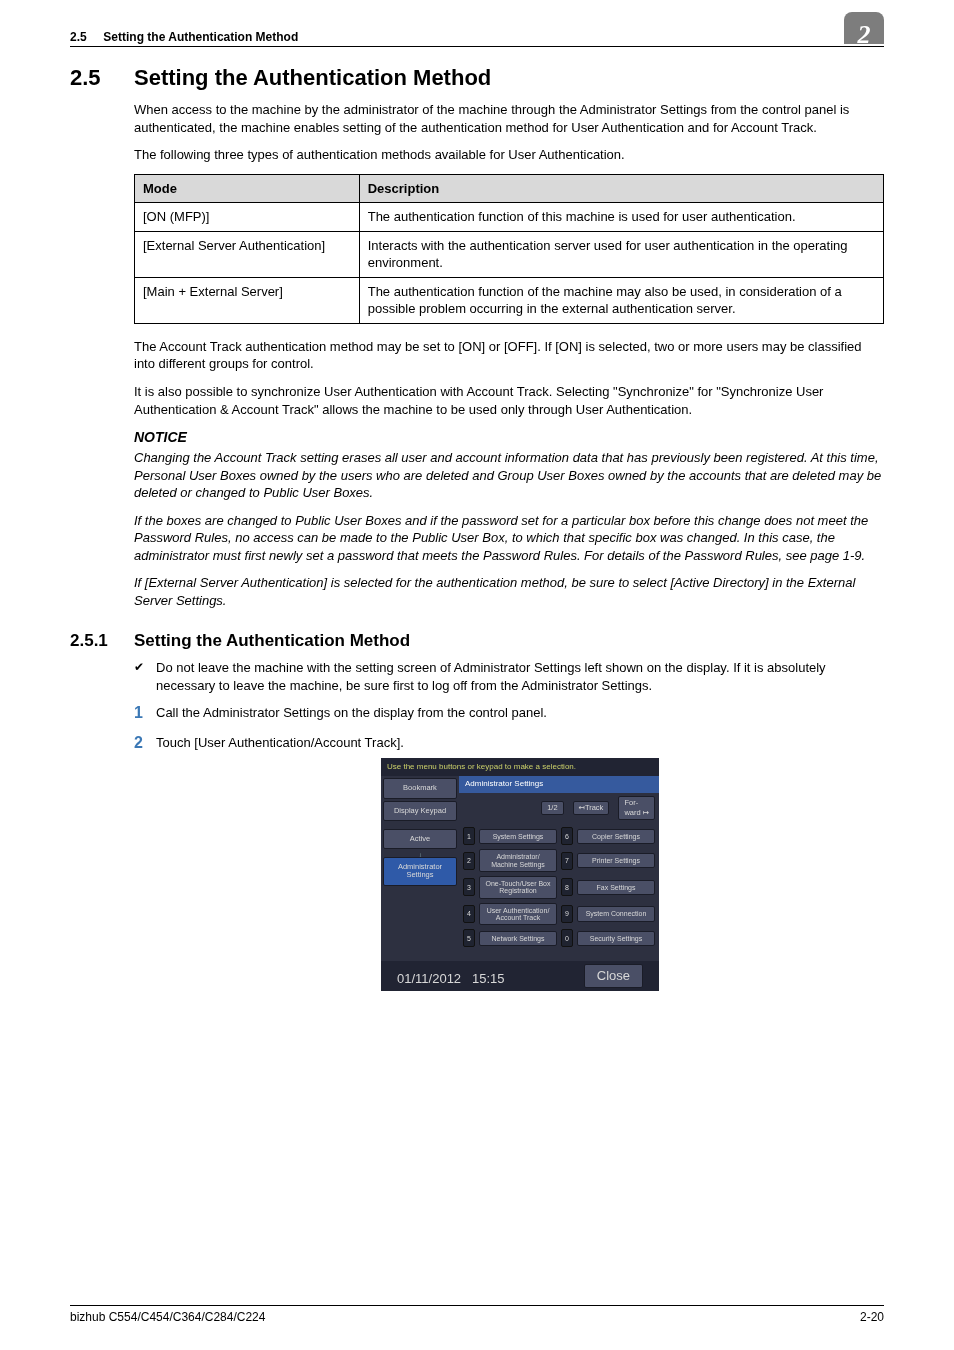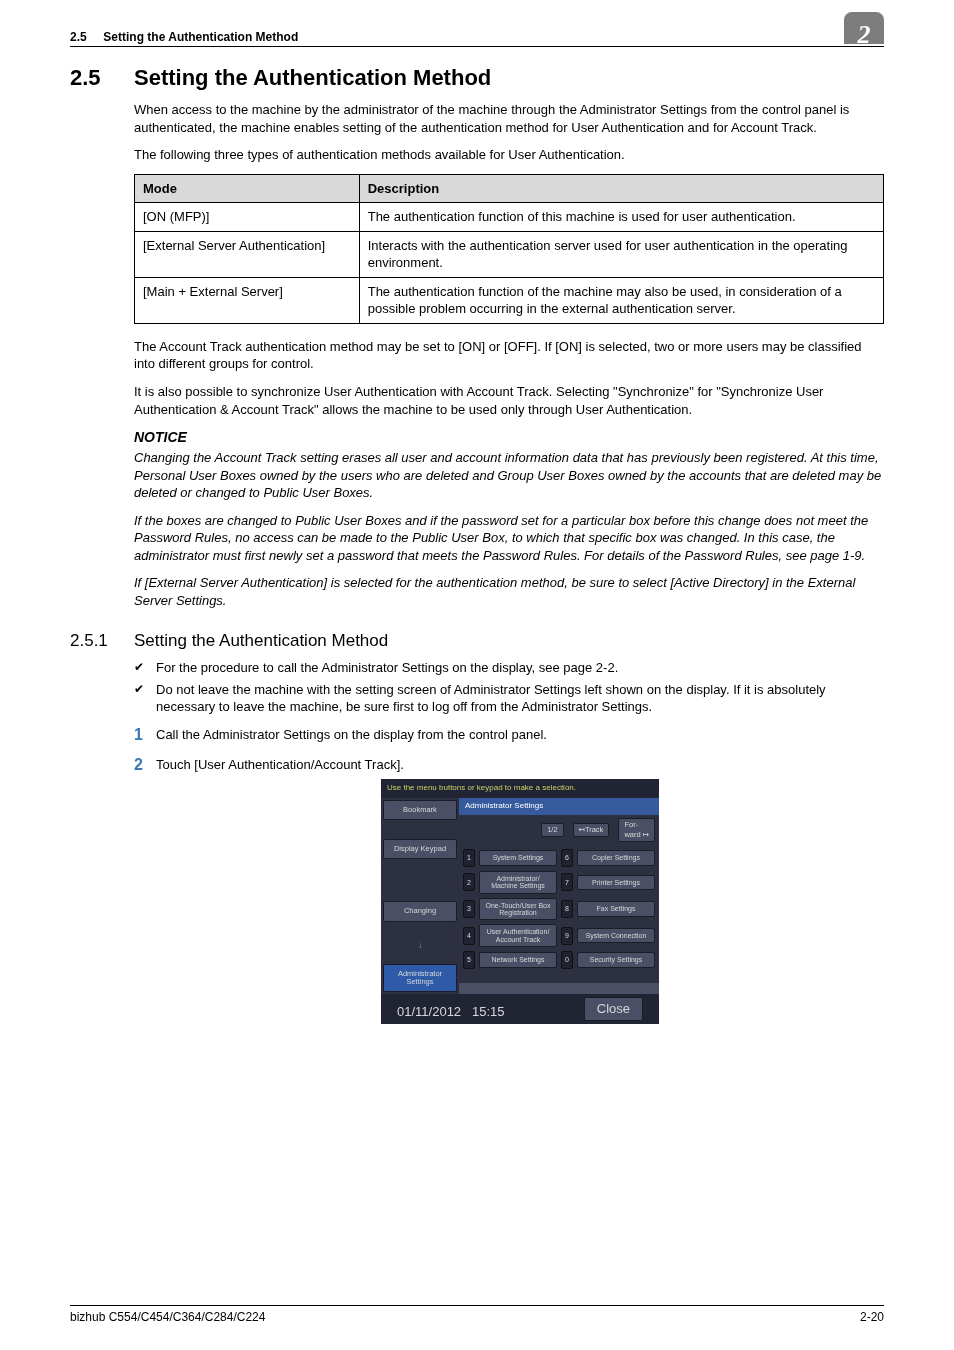--- a/index.html
+++ b/index.html
@@ -11,33 +11,33 @@
   h2.heading-1{font-size:22px;font-weight:bold;margin:18px 0 10px 0}
   .heading-1 .num{display:inline-block;width:64px}
   .body-indent{margin-left:64px;font-size:13px;line-height:1.35}
   .body-indent p{margin:0 2px 10px 0}
   table.modes{width:100%;border-collapse:collapse;margin:4px 0 14px 0;font-size:13px}
   table.modes th,table.modes td{border:1px solid #000;padding:5px 8px;text-align:left;vertical-align:top}
   table.modes th{background:#d9d9d9;font-weight:bold}
   table.modes th:first-child,table.modes td:first-child{width:30%}
   .notice-label{font-style:italic;font-weight:bold;font-size:14px;margin:8px 0 2px 0}
   .notice-text{font-style:italic}
-  h3.heading-2{font-size:17px;font-weight:normal;margin:22px 0 8px 0}
+  h3.heading-2{font-size:17px;font-weight:bold;margin:22px 0 8px 0}
   .heading-2 .num{display:inline-block;width:64px}
   ul.checks{list-style:none;padding:0;margin:0 0 10px 0}
   ul.checks li{position:relative;padding-left:22px;margin-bottom:4px}
   ul.checks li::before{content:"✔";position:absolute;left:0;top:0;font-size:12px}
   ol.steps{list-style:none;padding:0;margin:0;counter-reset:step}
   ol.steps>li{counter-increment:step;position:relative;padding-left:22px;margin-bottom:12px}
   ol.steps>li::before{content:counter(step);position:absolute;left:0;top:-2px;font-weight:bold;color:#3b78b5;font-size:16px}
   .screenshot-wrap{display:flex;justify-content:center;margin-top:6px}
   .mfp{width:278px;font-size:8px;color:#d8d8d8;background:#212433}
   .mfp .hint{background:#212433;color:#cbd06a;padding:4px 6px;font-size:8px}
   .mfp .body{display:flex}
-  .mfp .side{width:74px;background:#2d3040;display:flex;flex-direction:column;gap:19px;padding:2px}
+  .mfp .side{width:74px;background:#2d3040;display:flex;flex-direction:column;gap:2px;padding:2px}
   .side-btn{background:#4a4f66;border:1px solid #1a1c27;border-radius:2px;color:#d8d8d8;font-size:7.5px;padding:5px 2px;text-align:center;line-height:1.1}
   .side-btn.active{background:#2f5aa8}
   .arrow-gap{height:4px;text-align:center;color:#8aa}
   .mfp .main{flex:1;background:#4a4f66;padding:0}
   .title-bar{background:#365a9e;color:#fff;font-size:8px;padding:3px 6px}
   .pager{display:flex;justify-content:flex-end;align-items:center;gap:9px;background:#2d3040;padding:3px 4px;font-size:7.5px}
   .pill{background:#4a4f66;border:1px solid #1a1c27;border-radius:2px;padding:1px 5px;color:#d8d8d8}
   .menu-grid{display:grid;grid-template-columns:1fr 1fr;gap:4px;padding:4px;background:#2d3040}
   .menu-cell{display:flex;align-items:center;gap:4px}
   .menu-num{width:10px;height:16px;background:#1f2330;border:1px solid #111;border-radius:2px;display:flex;align-items:center;justify-content:center;font-size:7px}
@@ -102,38 +102,37 @@
     <p class="notice-text">If the boxes are changed to Public User Boxes and if the password set for a particular box before this change does not meet the Password Rules, no access can be made to the Public User Box, to which that specific box was changed. In this case, the administrator must first newly set a password that meets the Password Rules. For details of the Password Rules, see page 1-9.</p>
     <p class="notice-text">If [External Server Authentication] is selected for the authentication method, be sure to select [Active Directory] in the External Server Settings.</p>
   </div>
 
   <h3 class="heading-2">
     <span class="num">2.5.1</span><span>Setting the Authentication Method</span>
   </h3>
 
   <div class="body-indent">
     <ul class="checks">
-      <li>For the procedure to call the Administrator Settings on the display, see page 2-2.</li>
       <li>Do not leave the machine with the setting screen of Administrator Settings left shown on the display. If it is absolutely necessary to leave the machine, be sure first to log off from the Administrator Settings.</li>
     </ul>
 
     <ol class="steps">
       <li>Call the Administrator Settings on the display from the control panel.</li>
       <li>
         <span>Touch [User Authentication/Account Track].</span>
 
         <div class="screenshot-wrap">
           <div class="mfp">
             <div class="hint">Use the menu buttons or keypad to make a selection.</div>
             <div class="body">
               <div class="side">
                 <div class="side-btn">Bookmark</div>
                 <div class="side-btn">Display Keypad</div>
                 <div style="height:4px"></div>
-                <div class="side-btn">Changing</div>
+                <div class="side-btn">Active</div>
                 <div class="arrow-gap">↓</div>
                 <div class="side-btn active">Administrator Settings</div>
               </div>
               <div class="main">
                 <div class="title-bar">Administrator Settings</div>
                 <div class="pager">
                   <span class="pill">1/2</span>
                   <span class="pill">↤Track</span>
                   <span class="pill" style="white-space:pre-line">For-
 ward ↦</span>

